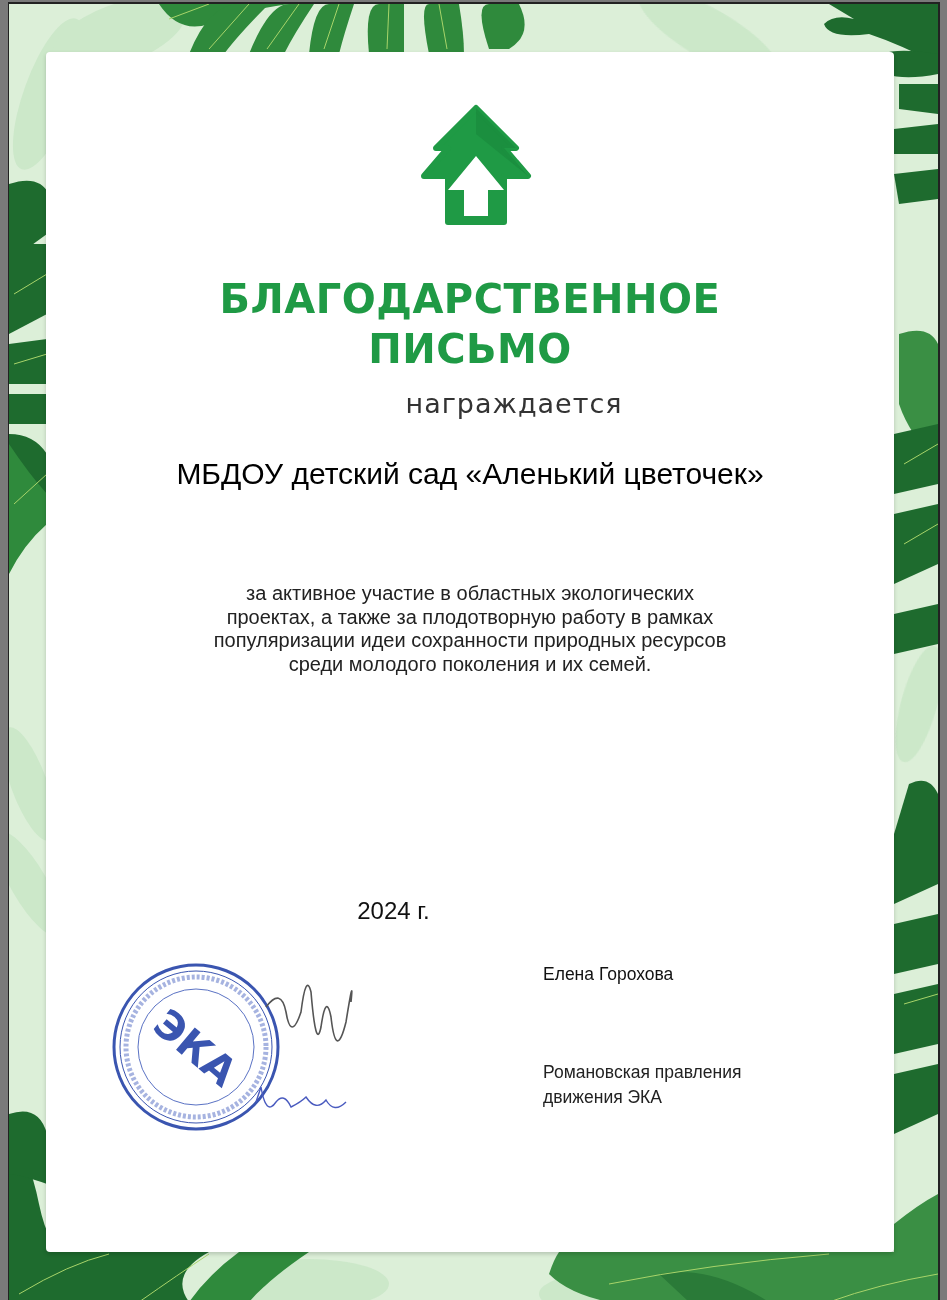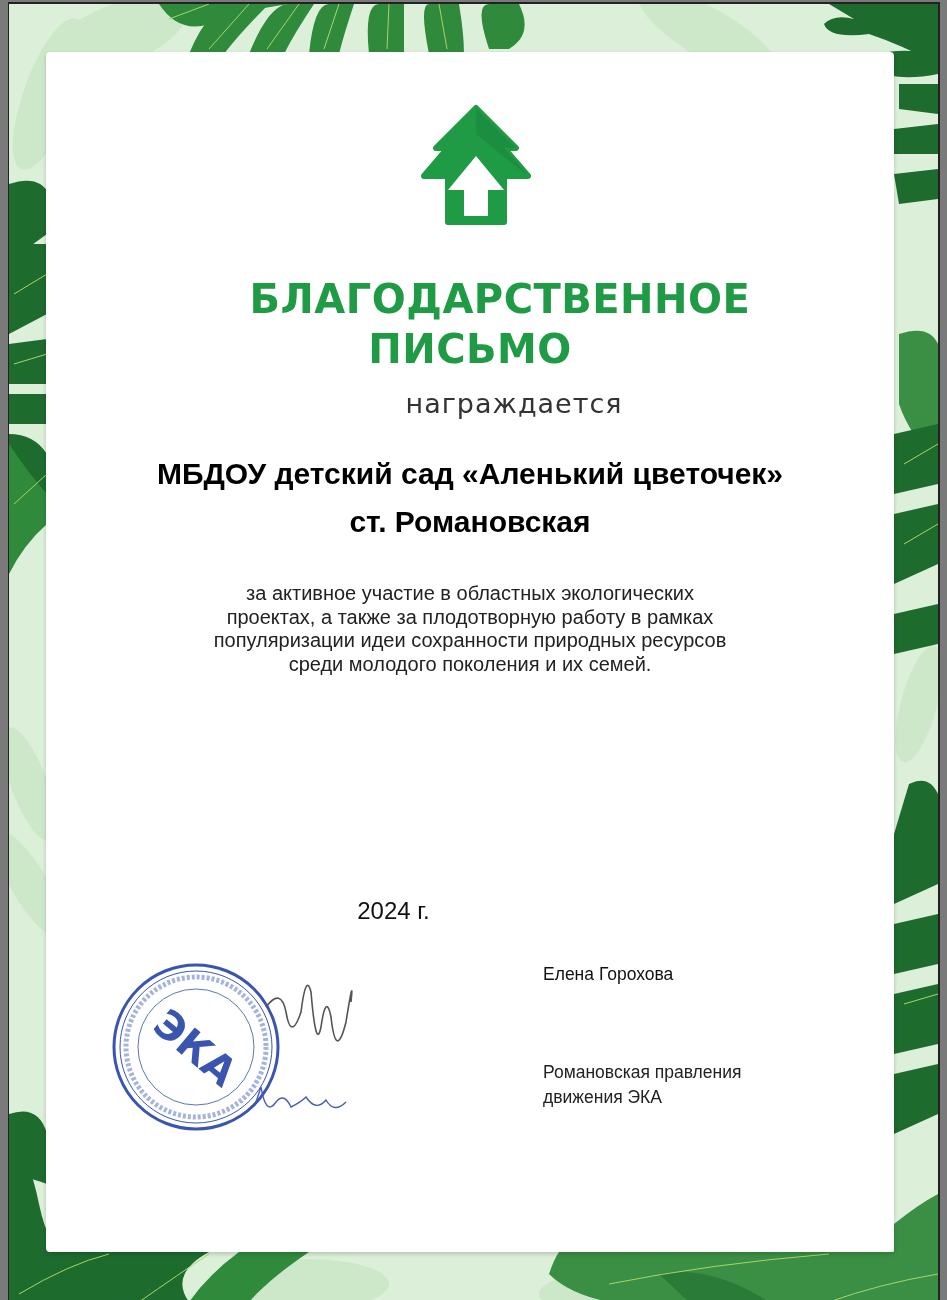--- a/index.html
+++ b/index.html
@@ -23,29 +23,29 @@
     background: #ffffff;
     border-radius: 4px;
     box-shadow: 0 2px 4px rgba(0,0,0,0.18);
   }
   .logo { position: absolute; left: 370px; top: 52px; width: 120px; height: 130px; }
   .title {
     position: absolute; left: 0; width: 848px; text-align: center;
     color: #1f9a45; font-family: "DejaVu Sans", sans-serif; font-weight: bold;
     font-size: 40px; letter-spacing: 0.5px; line-height: 50px;
   }
-  .title.l1 { top: 222px; margin-left: 30px; }
+  .title.l1 { top: 222px; }
   .title.l2 { top: 272px; }
   .awarded {
     position: absolute; left: 0; top: 336px; width: 848px; text-align: center;
     color: #333; font-family: "DejaVu Sans", sans-serif; font-size: 27px; letter-spacing: 1px; padding-left: 44px;
   }
   .recipient {
     position: absolute; left: 0; width: 848px; text-align: center;
-    color: #000; font-weight: bold; font-size: 30px; line-height: 40px;
+    color: #000; font-weight: normal; font-size: 30px; line-height: 40px;
   }
   .recipient.l1 { top: 402px; }
   .recipient.l2 { top: 450px; }
   .reason {
     position: absolute; left: 90px; top: 530px; width: 668px; text-align: center;
     color: #222; font-size: 20px; line-height: 23.5px;
   }
   .year {
     position: absolute; left: 0; top: 845px; width: 695px; text-align: center;
     color: #111; font-size: 24px;
@@ -158,21 +158,20 @@
       <path d="M60,4 L100,44 L88,44 L112,72 L88,72 L88,118 L32,118 L32,72 L8,72 L32,44 L20,44 Z" fill="#1f9a45" stroke="#1f9a45" stroke-width="6" stroke-linejoin="round"></path>
       <path d="M60,52 L88,86 L72,86 L72,112 L48,112 L48,86 L32,86 Z" fill="#ffffff"></path>
       <path d="M60,4 L100,44 L88,44 L112,72 L60,30 Z" fill="#137a35" opacity="0.35"></path>
     </svg>
 
     <div class="title l1">БЛАГОДАРСТВЕННОЕ</div>
     <div class="title l2">ПИСЬМО</div>
     <div class="awarded">награждается</div>
 
     <div class="recipient l1">МБДОУ детский сад «Аленький цветочек»</div>
-    <div class="recipient l2">ст. Романовская</div>
 
     <div class="reason">
       <div>за активное участие в областных экологических</div>
       <div>проектах, а также за плодотворную работу в рамках</div>
       <div>популяризации идеи сохранности природных ресурсов</div>
       <div>среди молодого поколения и их семей.</div>
     </div>
 
     <div class="year">2024 г.</div>
 

